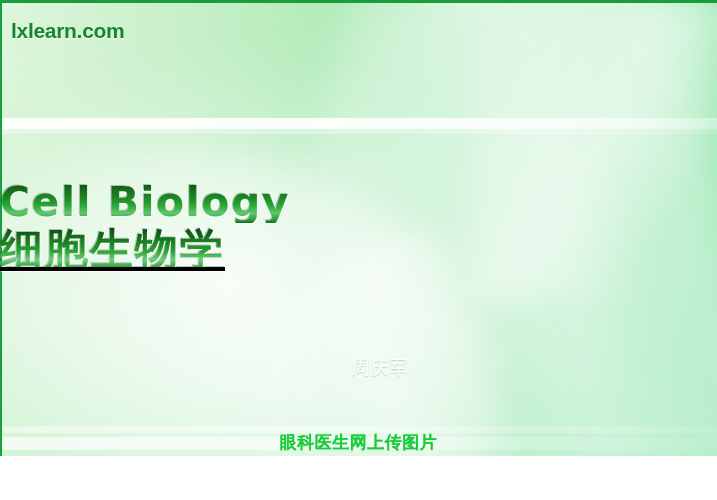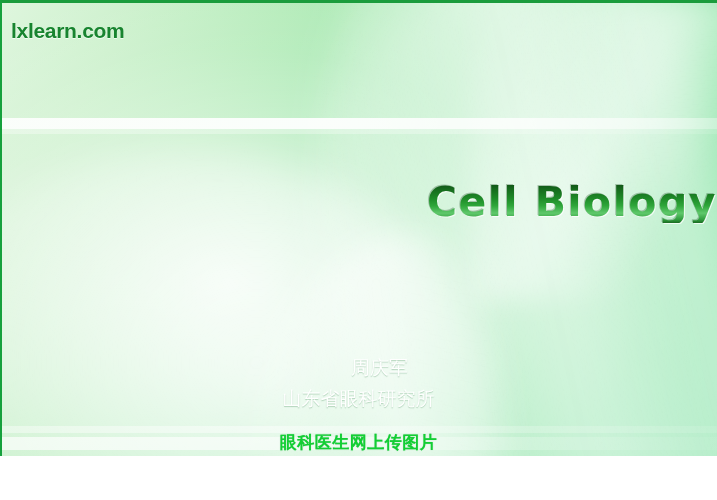--- a/index.html
+++ b/index.html
@@ -188,21 +188,21 @@
     color: #18842f;
     text-shadow: 0 1px 0 rgba(255,255,255,0.65);
   }
 
   
   .title-block {
     position: absolute;
     top: 182px;
     left: 0;
     width: 100%;
-    text-align: right;
+    text-align: left;
     text-decoration: underline;
   }
 
   .title-en {
     display: inline-block;
     font-size: 41px;
     font-weight: bold;
     letter-spacing: 1.5px;
     line-height: 1.0;
     font-family: "DejaVu Sans", "Liberation Sans", sans-serif;
@@ -294,22 +294,22 @@
   <div class="band band-low2"></div>
   <div class="band band-low3"></div>
 
   <div class="rule-top"></div>
   <div class="rule-left"></div>
 
   <div class="logo">lxlearn.com</div>
 
   <div class="title-block">
     <span class="title-en">Cell Biology</span>
+    <span class="title-cn">细胞生物学</span>
   </div>
 
   <div class="byline">
     <span class="name">周庆军</span>
-    <span class="affil">山东省眼科研究所</span>
   </div>
 
   <div class="watermark">眼科医生网上传图片</div>
 
 </div>
 
 </body></html>

